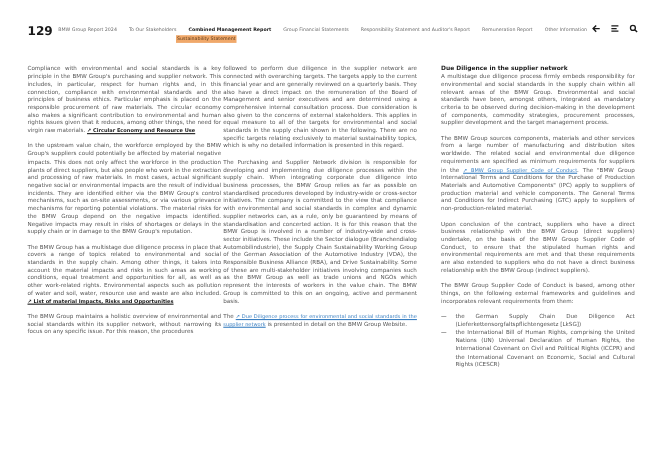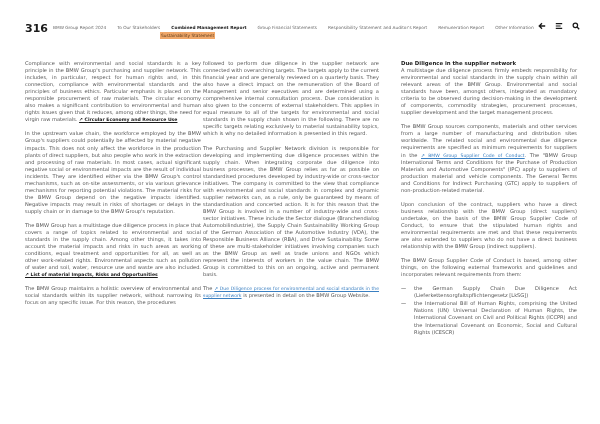--- a/index.html
+++ b/index.html
@@ -21,21 +21,21 @@
   .link.blue { color:#3a7fc1; font-weight:normal; }
   h3 { margin:0; font-size:5.4px; line-height:7px; color:#1a1a1a; font-weight:bold; }
   ul { list-style:none; margin:0; padding:0; }
   li { position:relative; padding-left:13px; margin-bottom:1px; }
   li::before { content:"—"; position:absolute; left:0; color:#1a1a1a; }
 </style>
 </head>
 <body>
 
 <div class="header">
-  <div class="page-num">316</div>
+  <div class="page-num">129</div>
   <div class="nav">
     <span class="item">BMW Group Report 2024</span>
     <span class="item">To Our Stakeholders</span>
     <span class="item active">Combined Management Report</span>
     <span class="item">Group Financial Statements</span>
     <span class="item">Responsibility Statement and Auditor's Report</span>
     <span class="item">Remuneration Report</span>
     <span class="item">Other Information</span>
   </div>
   <div class="sub-tab">Sustainability Statement</div>

